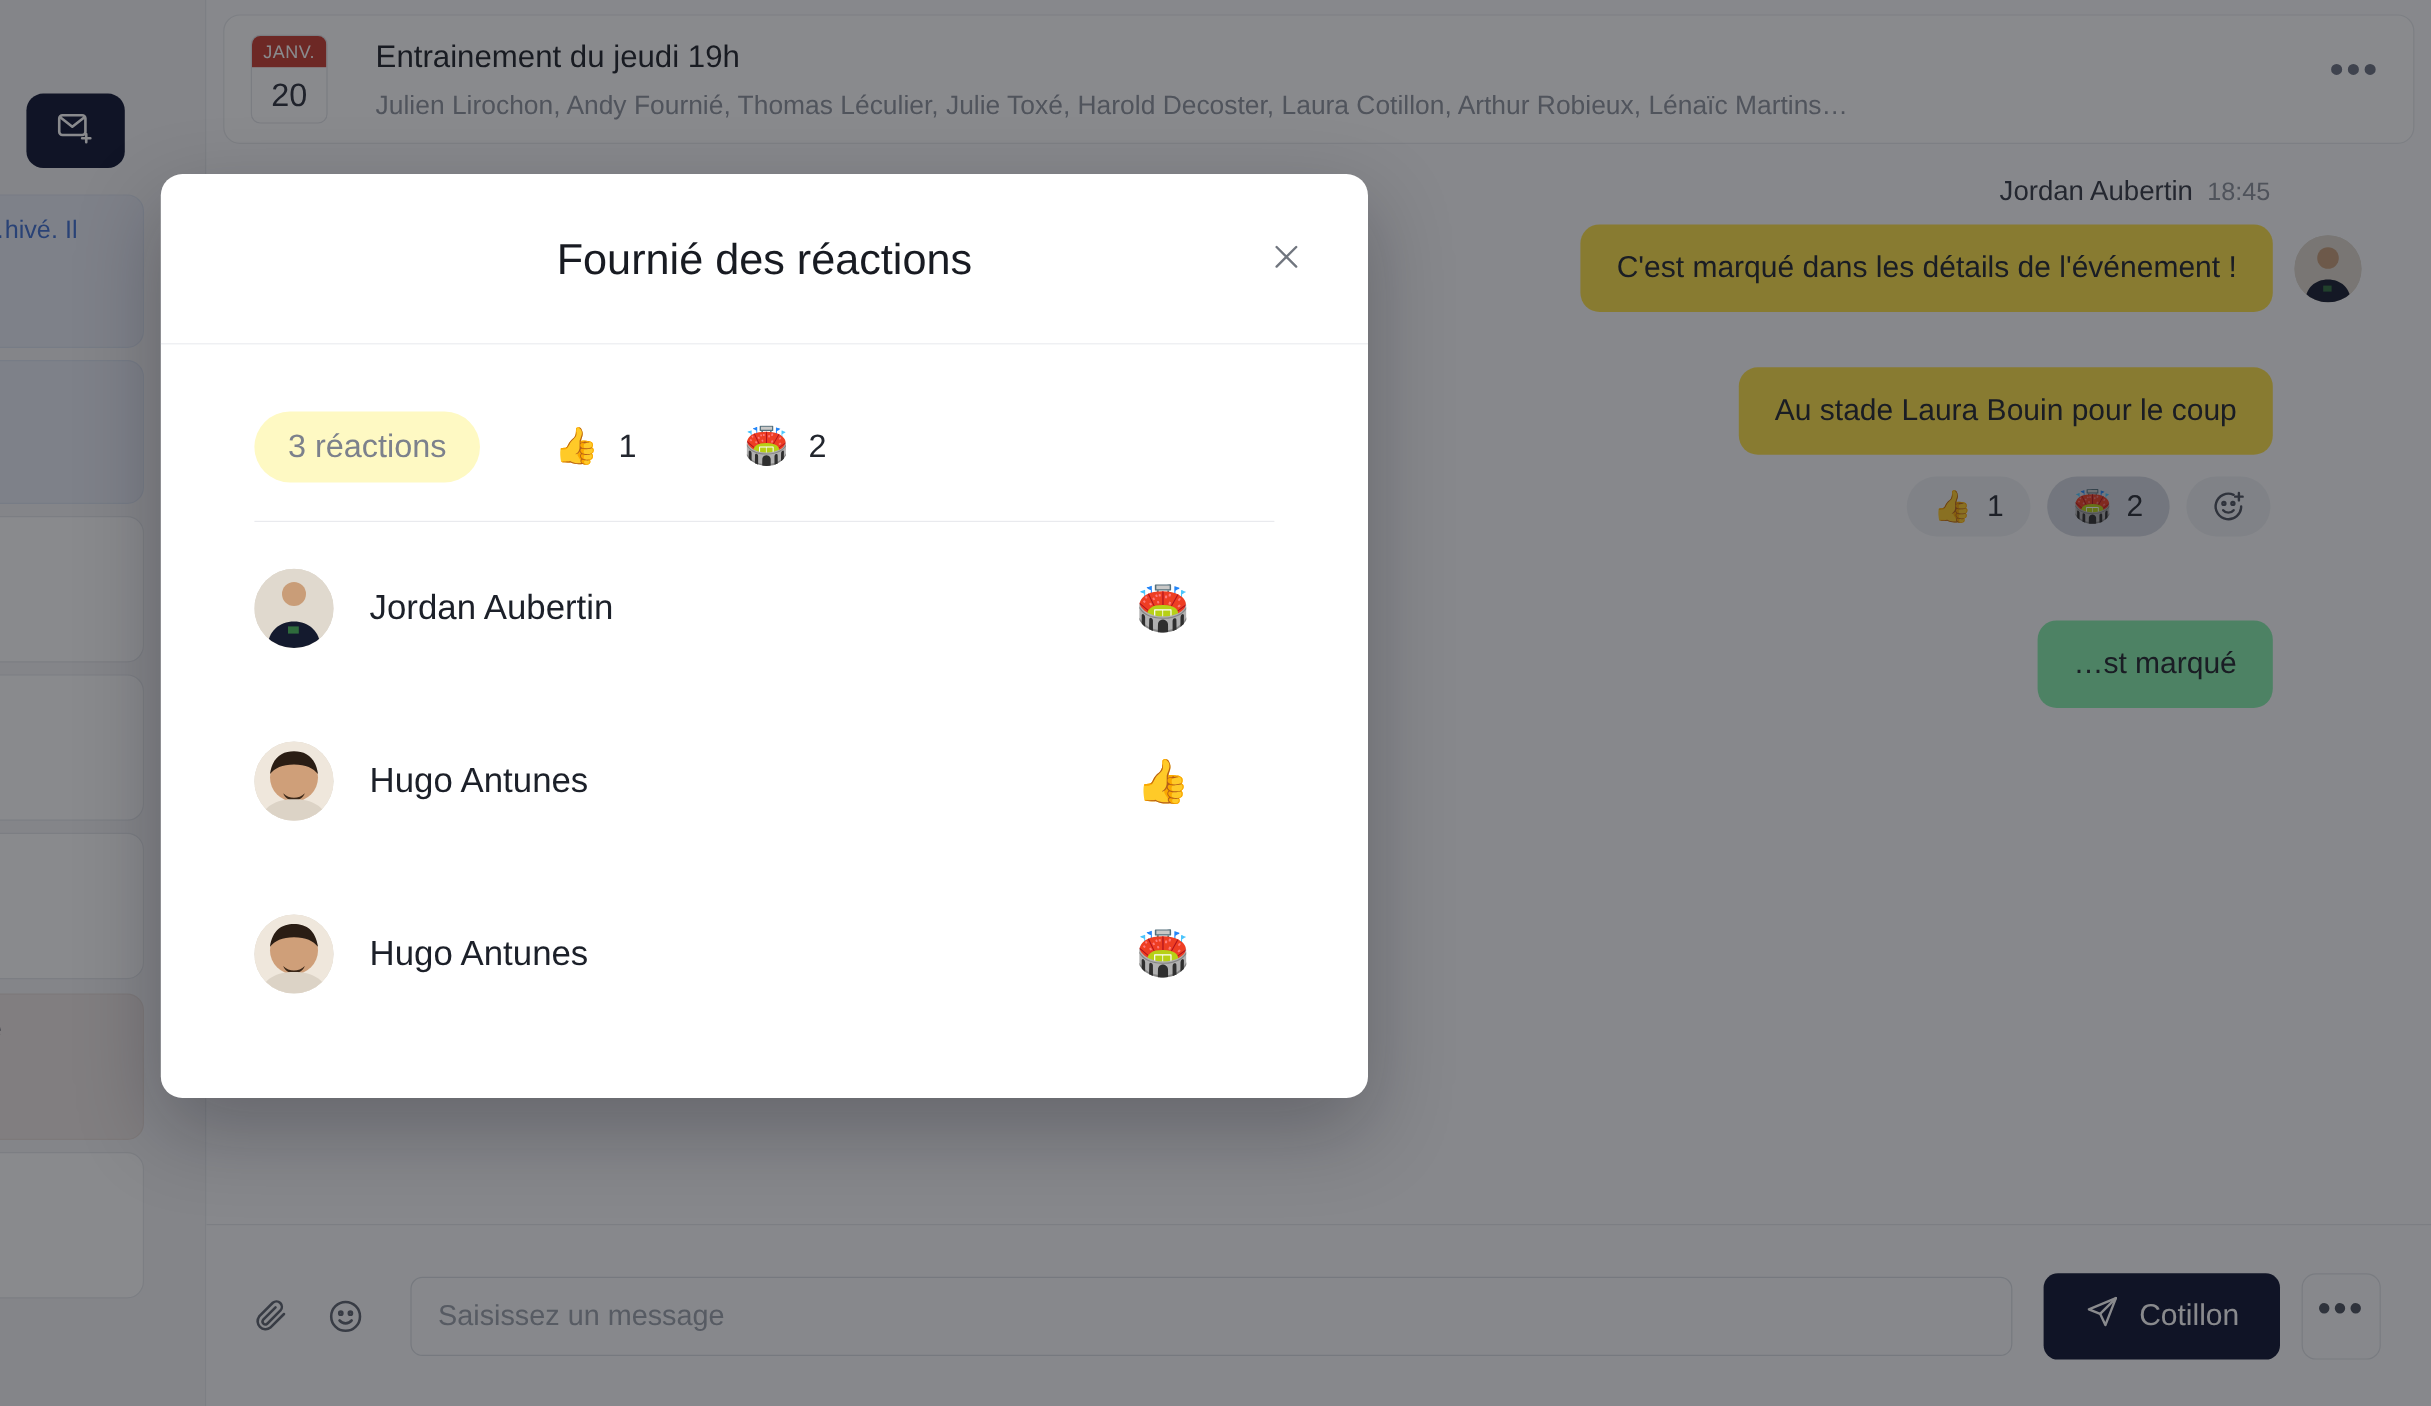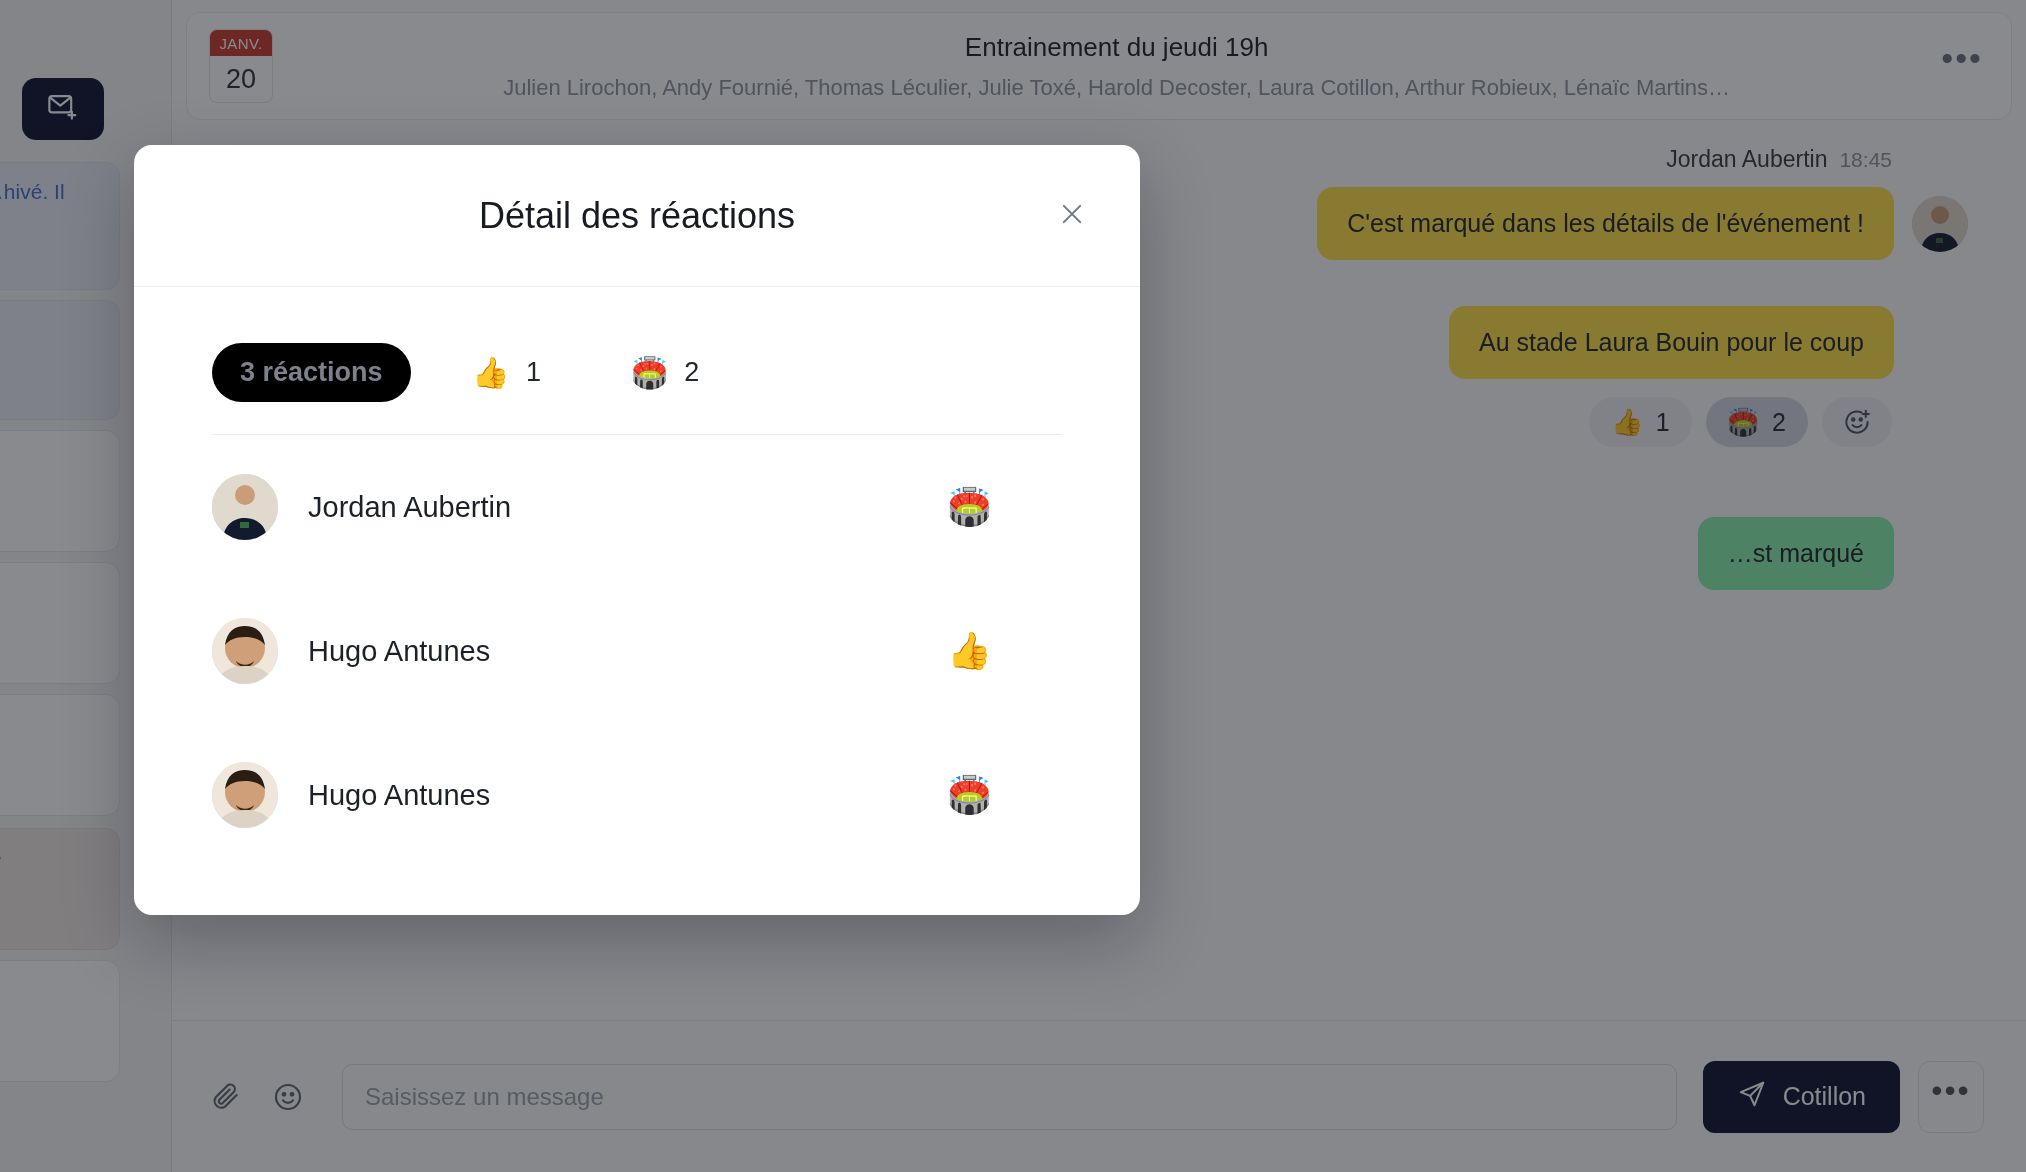--- a/index.html
+++ b/index.html
@@ -79,21 +79,21 @@
   }
   #event-month {
     background: #c63a2e; color: #fff;
     font-size: 15px; font-weight: 400; letter-spacing: .4px;
     text-align: center; padding: 5px 0 4px;
   }
   #event-day {
     flex: 1; display: flex; align-items: center; justify-content: center;
     font-size: 27px; color: #2b2f3a;
   }
-  #event-text { margin-left: 19px; flex: 1; min-width: 0; text-align: center; }
+  #event-text { margin-left: 40px; flex: 1; min-width: 0; }
   #event-title {
     font-size: 26px; color: #1d2028; font-weight: 400; margin-bottom: 12px;
   }
   #event-participants {
     font-size: 22px; color: #8d929d;
     white-space: nowrap; overflow: hidden; text-overflow: ellipsis;
   }
   #event-more {
     font-size: 34px; color: #6b7080; letter-spacing: 2px;
     line-height: 0.4; padding-bottom: 14px; flex: none;
@@ -201,21 +201,21 @@
   #reaction-tabs {
     display: flex; align-items: center; gap: 34px;
     padding: 0 78px; margin-bottom: 32px;
   }
   .tab {
     display: flex; align-items: center; gap: 16px;
     border-radius: 999px; padding: 14px 28px;
     font-size: 27px; color: #4b505b; background: transparent;
     border: none; font-family: "Liberation Sans", sans-serif;
   }
-  .tab.selected { background: #000000; color: #7c818c; font-weight: bold; }
+  .tab.selected { background: #fef9c3; color: #7c818c; }
   .tab .emo { font-size: 30px; line-height: 1; }
   .tab .cnt { font-size: 27px; color: #22262e; }
 
   #tabs-divider { height: 1px; background: #e9eaee; margin: 0 78px; }
 
   #reaction-user-list { padding: 0 78px; }
   .user-row {
     display: flex; align-items: center; height: 144px;
   }
   .user-avatar {
@@ -381,21 +381,21 @@
       </button>
       <div id="composer-more">•••</div>
     </div>
   </div>
 </div>
 
 <div id="dim-veil"></div>
 
 <div id="reaction-modal">
   <div id="modal-header">
-    <div id="modal-title">Détail des réactions</div>
+    <div id="modal-title">Fournié des réactions</div>
     <button id="modal-close">
       <span>
         <svg viewBox="0 0 24 24" fill="none" stroke="currentColor" stroke-width="1.7" stroke-linecap="round">
           <path d="M5 5l14 14M19 5 5 19"></path>
         </svg>
       </span>
     </button>
   </div>
 
   <div id="modal-body">

